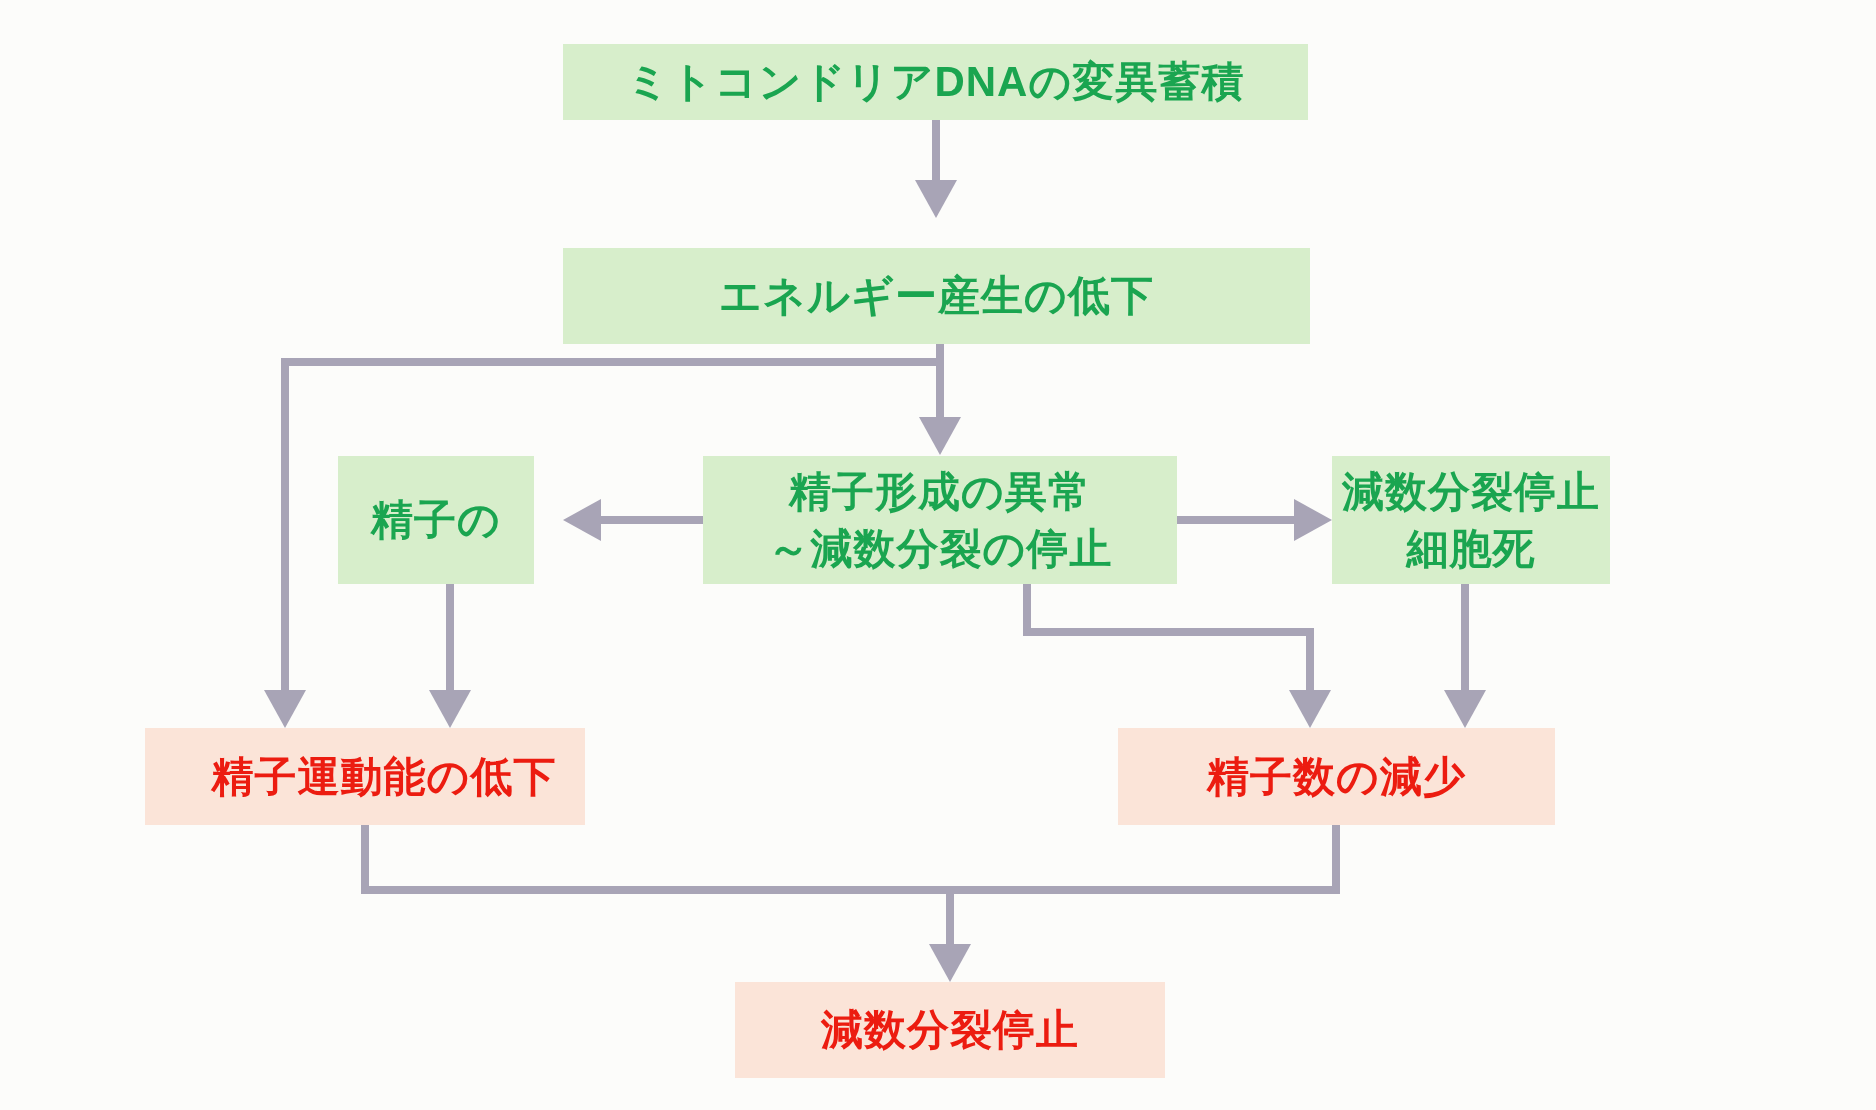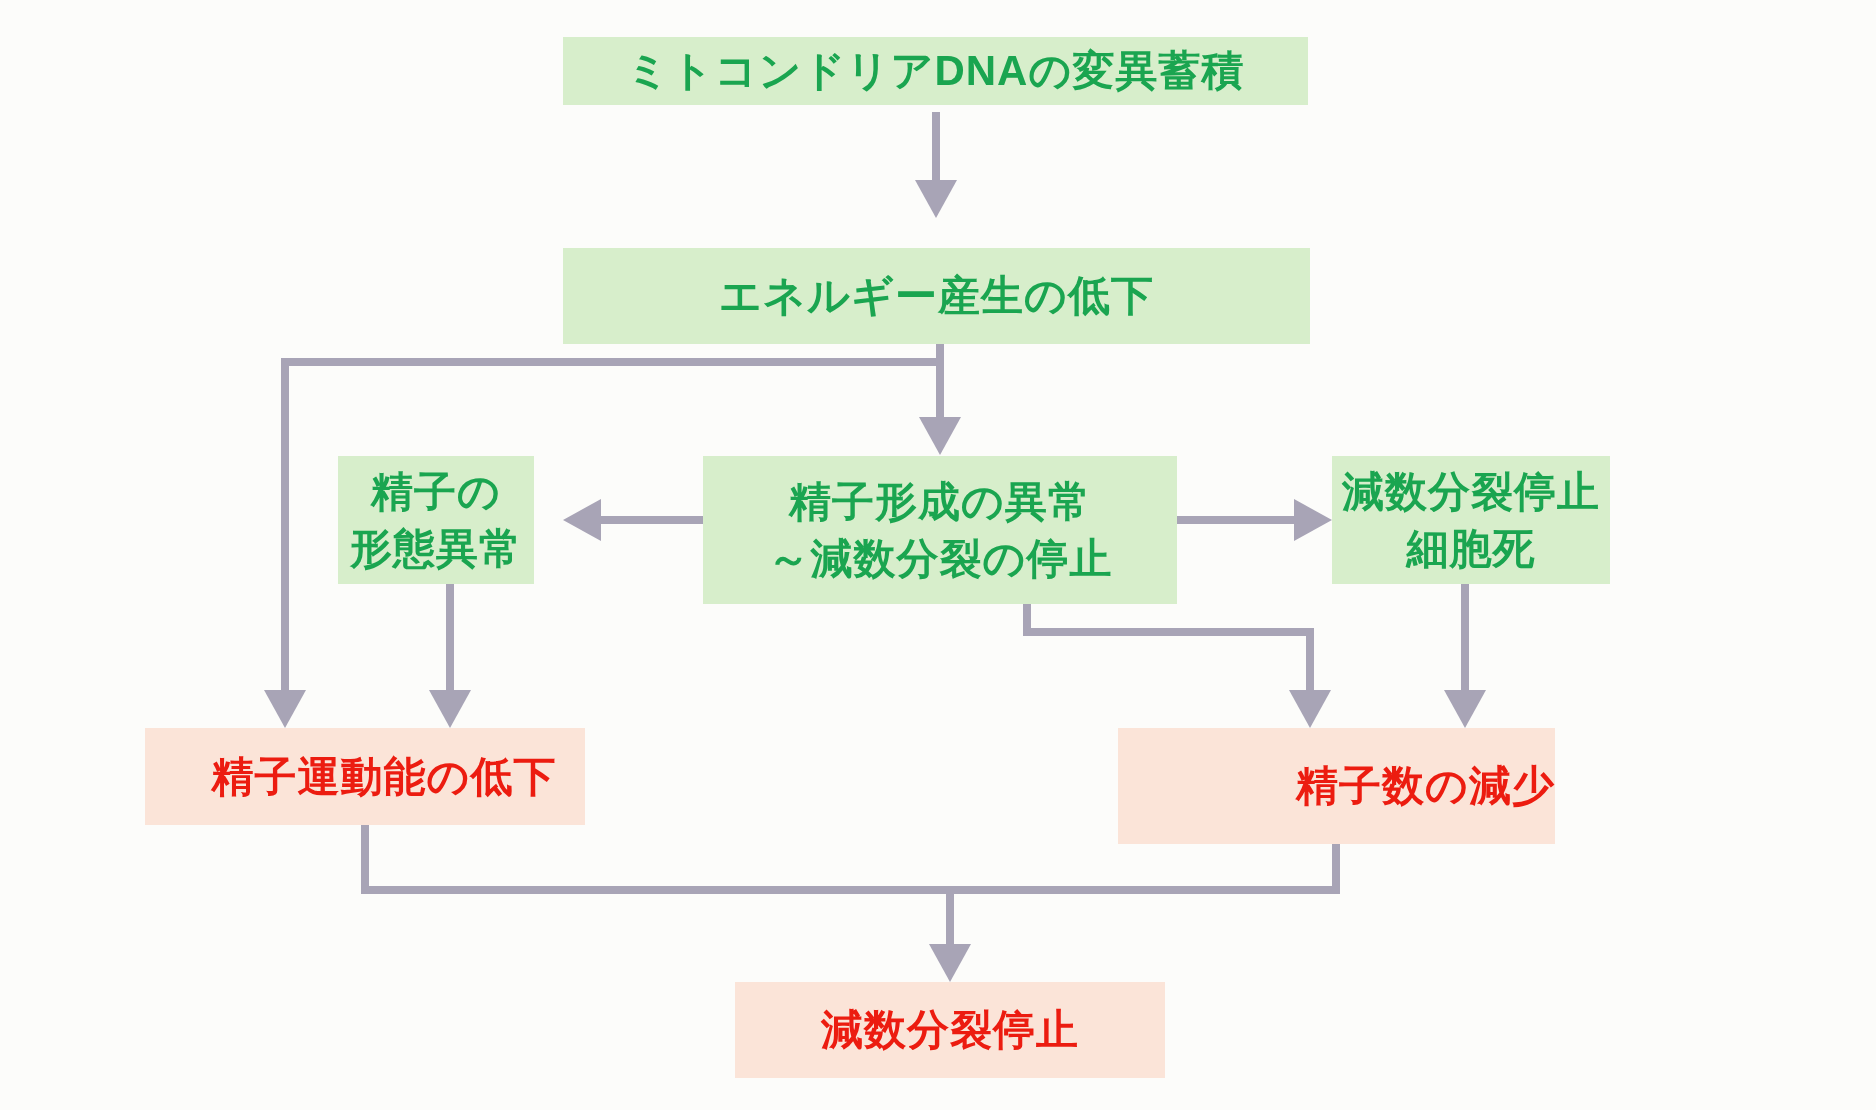--- a/index.html
+++ b/index.html
@@ -26,27 +26,27 @@
   .connectors polygon{fill:var(--arrow);stroke:none;}
   .node{
     position:absolute;display:flex;flex-direction:column;
     align-items:center;justify-content:center;
     text-align:center;font-weight:bold;font-size:42px;line-height:1.36;
     letter-spacing:1px;box-sizing:border-box;
   }
   .node.cause{background:var(--cause-bg);color:var(--cause-text);}
   .node.outcome{background:var(--outcome-bg);color:var(--outcome-text);}
   
-  .pos-mtdna{left:563px;top:37px;width:745px;height:68px;}
+  .pos-mtdna{left:563px;top:44px;width:745px;height:76px;}
   .pos-energy{left:563px;top:217px;width:747px;height:96px;margin-top:31px;}
   .pos-morph{left:338px;top:456px;width:196px;height:128px;}
-  .pos-spermatogenesis{left:703px;top:456px;width:474px;height:148px;}
+  .pos-spermatogenesis{left:703px;top:456px;width:474px;height:128px;}
   .pos-meiosis{left:1332px;top:456px;width:278px;height:128px;}
   .pos-motility{left:145px;top:728px;width:440px;height:97px;padding-left:38px;}
-  .pos-count{left:1118px;top:728px;width:437px;height:116px;align-items:flex-end;}
+  .pos-count{left:1118px;top:728px;width:437px;height:97px;}
   .pos-infertility{left:735px;top:982px;width:430px;height:96px;}
 </style>
 </head>
 <body>
 
 <div class="canvas">
 
   <svg class="connectors" viewBox="0 0 1876 1110">
 
     <g>
@@ -99,21 +99,20 @@
   <div class="node cause pos-mtdna">
     <div>ミトコンドリアDNAの変異蓄積</div>
   </div>
 
   <div class="node cause pos-energy">
     <div>エネルギー産生の低下</div>
   </div>
 
   <div class="node cause pos-morph">
     <div>精子の</div>
-    <div>形態異常</div>
   </div>
 
   <div class="node cause pos-spermatogenesis">
     <div>精子形成の異常</div>
     <div>～減数分裂の停止</div>
   </div>
 
   <div class="node cause pos-meiosis">
     <div>減数分裂停止</div>
     <div>細胞死</div>

